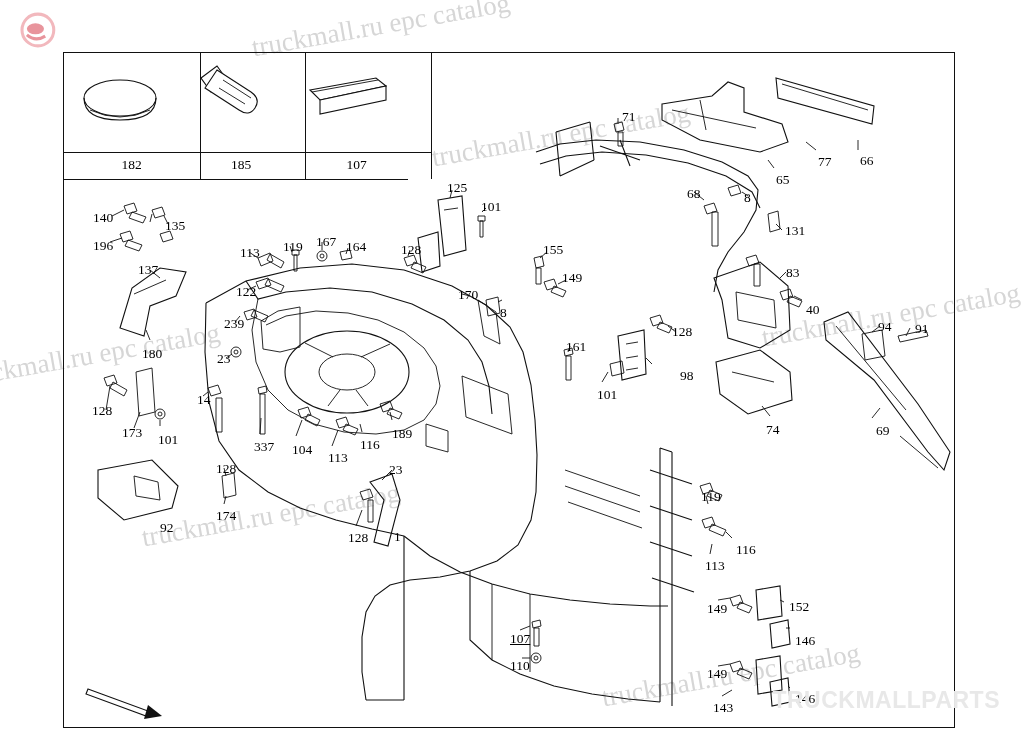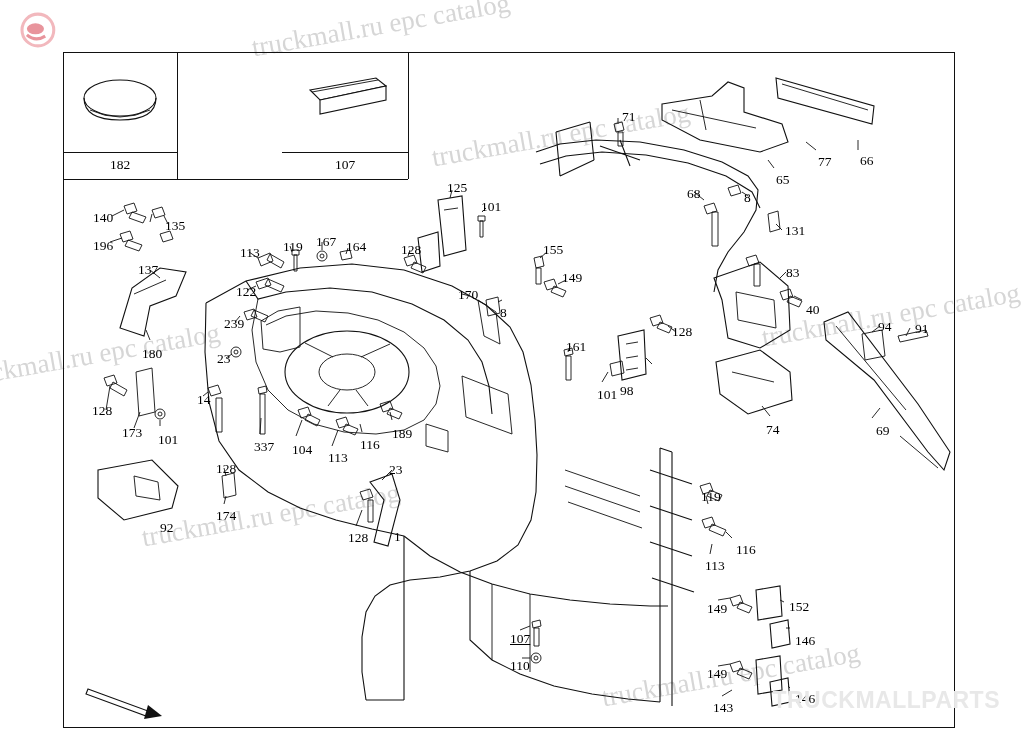--- a/index.html
+++ b/index.html
@@ -1,21 +1,21 @@
 <!DOCTYPE html>
 <html><head>
 <meta charset="utf-8">
 <style>
   html,body{margin:0;padding:0;background:#ffffff;}
   body{width:1024px;height:750px;position:relative;overflow:hidden;
        font-family:"Liberation Serif", serif;color:#000;}
   #sheet{position:absolute;left:0;top:0;width:1024px;height:750px;}
   .frame{position:absolute;left:63px;top:52px;width:890px;height:674px;border:1.5px solid #111;}
   .legend{position:absolute;left:63px;top:52px;width:345px;height:127px;border-bottom:1.5px solid #111;}
-  .legend .cell{position:absolute;top:0;height:127px;border-right:1.5px solid #111;}
+  .legend .cell{position:absolute;top:0;height:127px;border-right:1.5px solid #111;padding-left:23px;}
   .legend .c1{left:0;width:114px;}
   .legend .c2{left:114px;width:105px;}
   .legend .c3{left:219px;width:126px;}
   .legend .cap{position:absolute;bottom:6px;left:0;width:100%;text-align:center;font-size:13.5px;}
   .legend .sep{position:absolute;left:0;width:100%;bottom:26px;height:1.5px;background:#111;}
   .lbl{position:absolute;font-size:13.5px;line-height:1;white-space:nowrap;}
   .wm{position:absolute;color:#cfcfcf;font-family:"Liberation Serif",serif;font-size:27px;
       opacity:.85;white-space:nowrap;pointer-events:none;}
   svg{position:absolute;left:0;top:0;width:1024px;height:750px;overflow:visible;}
   .ln{fill:none;stroke:#111;stroke-width:1.1;}
@@ -193,20 +193,29 @@
   <div class="legend">
     <div class="cell c1">
       <svg viewBox="0 0 114 101" style="position:absolute;left:0;top:0;width:114px;height:101px;">
         <ellipse class="fillw" cx="57" cy="46" rx="36" ry="18"></ellipse>
         <path class="ln" d="M21 46 q0 22 36 22 q36 0 36 -22"></path>
         <path class="ln2" d="M27 58 q30 14 60 0"></path>
       </svg>
       <div class="sep"></div>
       <div class="cap">182</div>
     </div>
+    <div class="cell c2">
+      <svg viewBox="0 0 105 101" style="position:absolute;left:0;top:0;width:105px;height:101px;">
+        <path class="fillw" d="M24 26 l16 -12 10 14 -16 12z"></path>
+        <path class="fillw" d="M40 18 l34 22 q10 7 4 16 q-6 9 -16 2 l-34 -22z"></path>
+        <path class="ln2" d="M46 28 l28 18 M42 36 l26 16"></path>
+      </svg>
+      <div class="sep"></div>
+      <div class="cap">185</div>
+    </div>
     <div class="cell c3">
       <svg viewBox="0 0 126 101" style="position:absolute;left:0;top:0;width:126px;height:101px;">
         <path class="fillw" d="M28 38 L94 26 L104 34 L38 48 Z"></path>
         <path class="fillw" d="M38 48 L104 34 L104 48 L38 62 Z"></path>
         <path class="ln2" d="M30 40 L96 28"></path>
       </svg>
       <div class="sep"></div>
       <div class="cap">107</div>
     </div>
   </div>
@@ -227,21 +236,21 @@
       <div class="lbl" style="left: 766px; top: 423px;">74</div>
       <div class="lbl" style="left: 447px; top: 181px;">125</div>
       <div class="lbl" style="left: 481px; top: 200px;">101</div>
       <div class="lbl" style="left: 401px; top: 243px;">128</div>
       <div class="lbl" style="left: 543px; top: 243px;">155</div>
       <div class="lbl" style="left: 562px; top: 271px;">149</div>
       <div class="lbl" style="left: 458px; top: 288px;">170</div>
       <div class="lbl" style="left: 500px; top: 306px;">8</div>
       <div class="lbl" style="left: 672px; top: 325px;">128</div>
       <div class="lbl" style="left: 566px; top: 340px;">161</div>
-      <div class="lbl" style="left: 620px; top: 369px; margin-top: 15px;">98</div>
+      <div class="lbl" style="left: 680px; top: 369px;">98</div>
       <div class="lbl" style="left: 597px; top: 388px;">101</div>
       <div class="lbl" style="left: 93px; top: 211px;">140</div>
       <div class="lbl" style="left: 165px; top: 219px;">135</div>
       <div class="lbl" style="left: 93px; top: 239px;">196</div>
       <div class="lbl" style="left: 138px; top: 263px;">137</div>
       <div class="lbl" style="left: 142px; top: 347px;">180</div>
       <div class="lbl" style="left: 240px; top: 246px;">113</div>
       <div class="lbl" style="left: 283px; top: 240px;">119</div>
       <div class="lbl" style="left: 316px; top: 235px;">167</div>
       <div class="lbl" style="left: 346px; top: 240px;">164</div>

